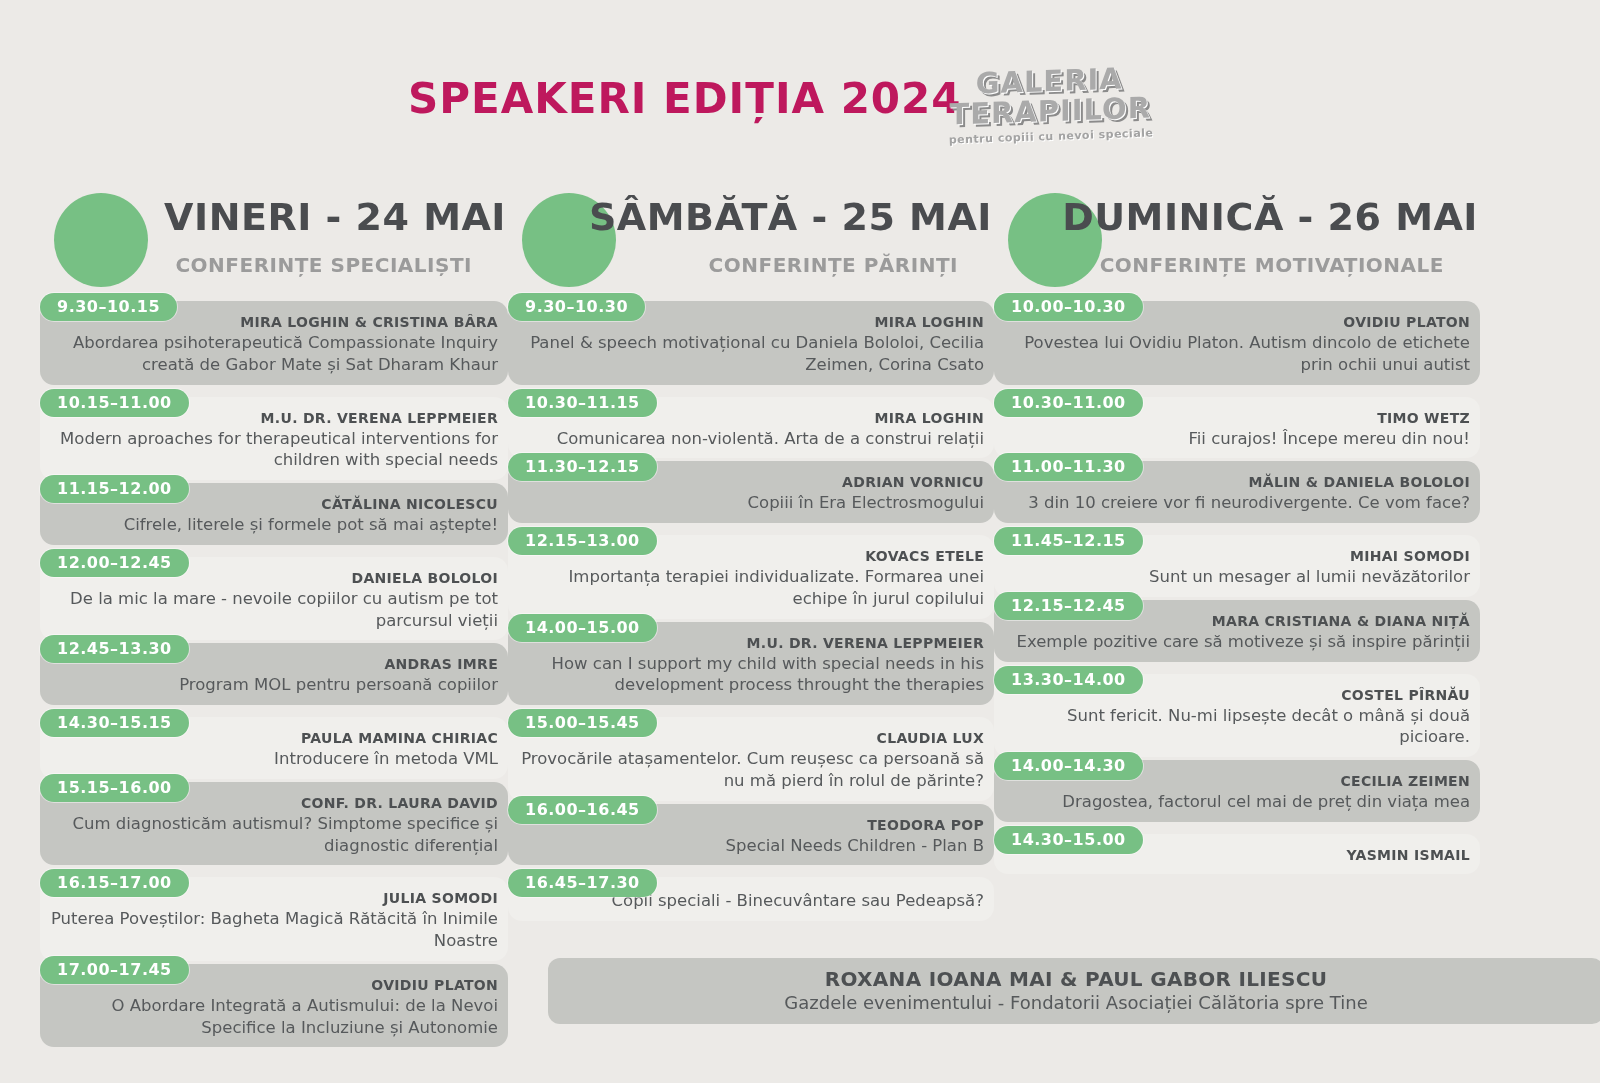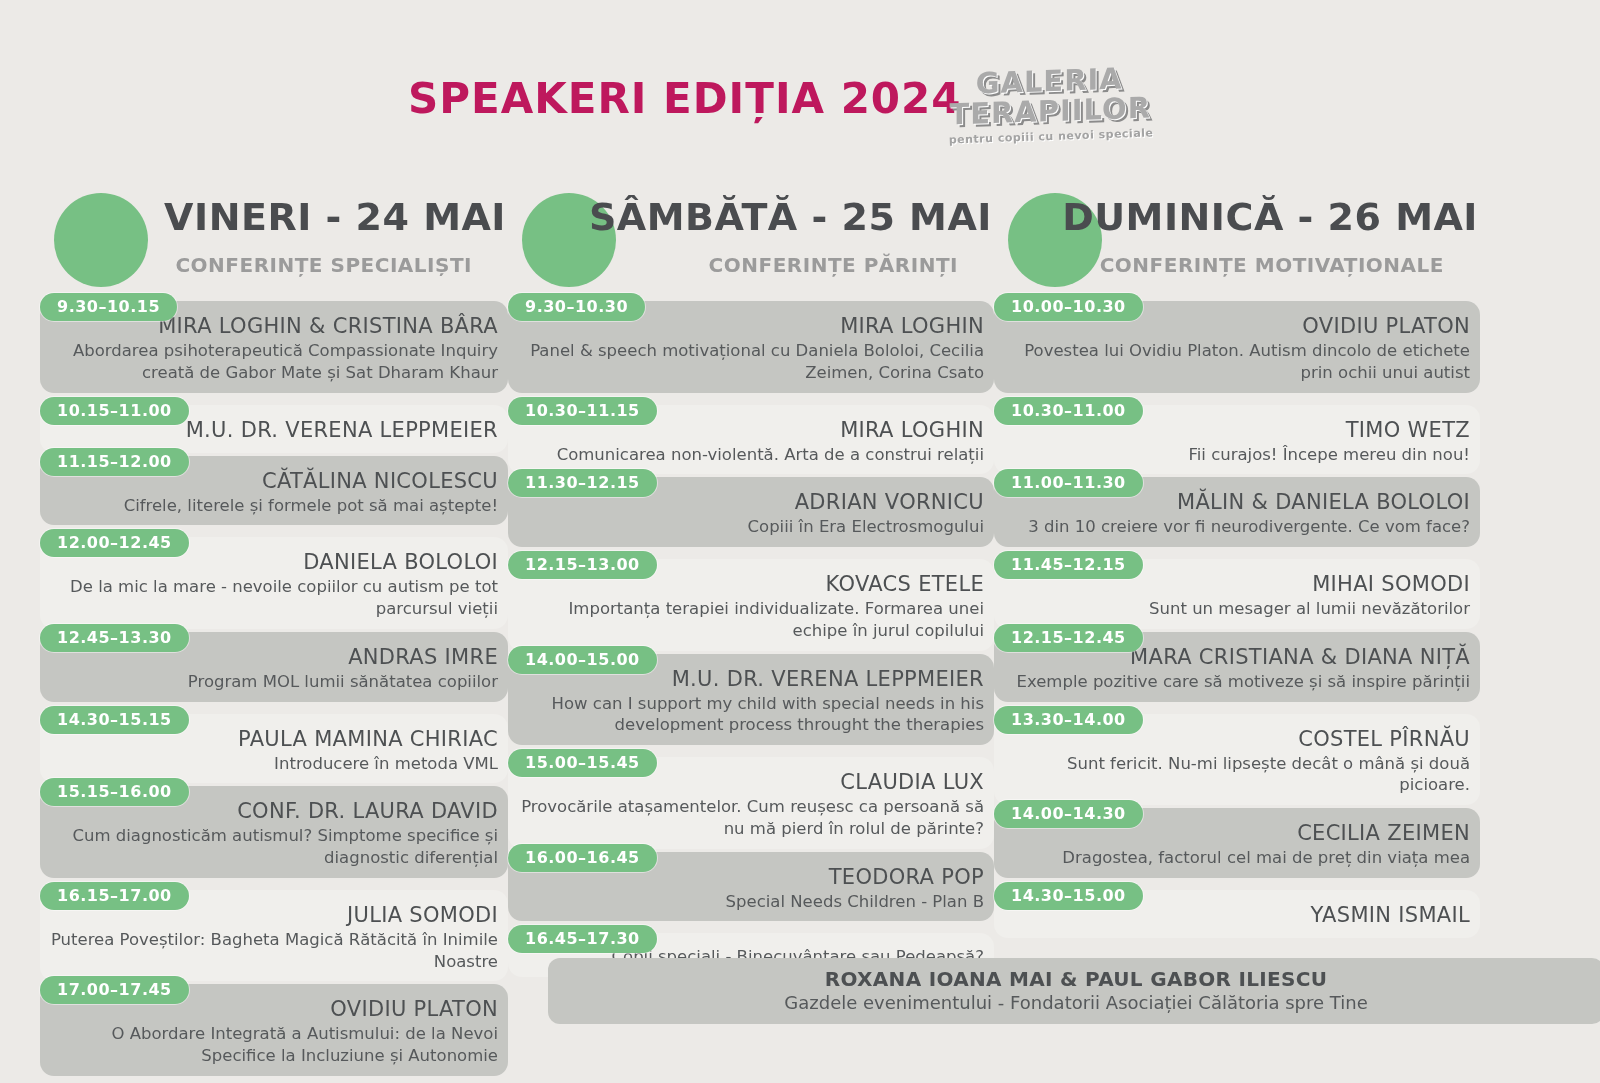--- a/index.html
+++ b/index.html
@@ -72,21 +72,21 @@
   .session.gray  { background:var(--card_gray); }
   .session.light { background:var(--card_light);margin-top:12px; }
   .time-badge {
     position:absolute; left:0; top:-8px;
     background:var(--green); color:#ffffff;
     font-size:16px; font-weight:bold; letter-spacing:0.5px;
     padding:4px 17px 5px; border-radius:16px;
     box-shadow:0 0 0 1px rgba(255,255,255,0.45);
   }
   .speaker {
-    font-size:21px; font-weight:normal; color:var(--text_dark);
+    font-size:14px; font-weight:bold; color:var(--text_dark);
     letter-spacing:0.3px; margin-bottom:2px;
   }
   .stitle {
     font-size:16.5px; color:var(--text_medium); line-height:1.32;
   }
 
   
   .footer-banner {
     position:absolute; left:548px; top:958px; width:1056px;
     background:var(--card_gray); border-radius:12px;
@@ -118,38 +118,39 @@
     <div class="sessions">
   <div class="session gray">
     <div class="time-badge">9.30–10.15</div>
     <div class="speaker">MIRA LOGHIN &amp; CRISTINA BÂRA</div>
     <div class="stitle">Abordarea psihoterapeutică Compassionate Inquiry creată de Gabor Mate și Sat Dharam Khaur</div>
   </div>
 
   <div class="session light">
     <div class="time-badge">10.15–11.00</div>
     <div class="speaker">M.U. DR. VERENA LEPPMEIER</div>
+    <div class="stitle">Modern aproaches for therapeutical interventions for children with special needs</div>
   </div>
 
   <div class="session gray">
     <div class="time-badge">11.15–12.00</div>
     <div class="speaker">CĂTĂLINA NICOLESCU</div>
     <div class="stitle">Cifrele, literele și formele pot să mai aștepte!</div>
   </div>
 
   <div class="session light">
     <div class="time-badge">12.00–12.45</div>
     <div class="speaker">DANIELA BOLOLOI</div>
     <div class="stitle">De la mic la mare - nevoile copiilor cu autism pe tot parcursul vieții</div>
   </div>
 
   <div class="session gray">
     <div class="time-badge">12.45–13.30</div>
     <div class="speaker">ANDRAS IMRE</div>
-    <div class="stitle">Program MOL lumii sănătatea copiilor</div>
+    <div class="stitle">Program MOL pentru persoană copiilor</div>
   </div>
 
   <div class="session light">
     <div class="time-badge">14.30–15.15</div>
     <div class="speaker">PAULA MAMINA CHIRIAC</div>
     <div class="stitle">Introducere în metoda VML</div>
   </div>
 
   <div class="session gray">
     <div class="time-badge">15.15–16.00</div>

